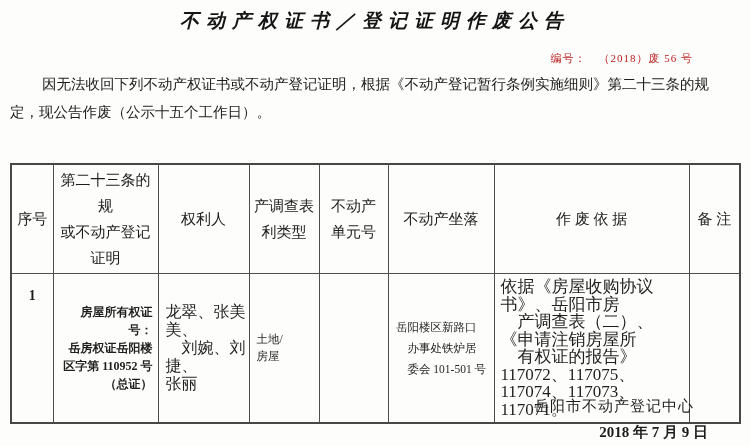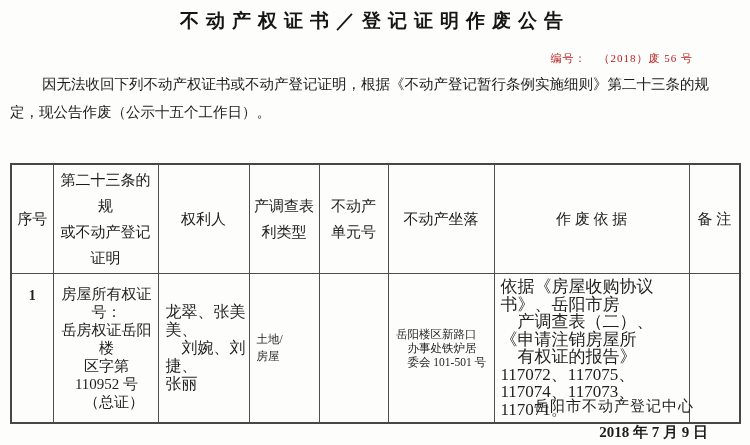--- a/index.html
+++ b/index.html
@@ -5,21 +5,21 @@
   html,body{margin:0;padding:0;}
   body{
     width:750px;height:445px;position:relative;overflow:hidden;
     background:#fdfdfb;
     font-family:"Liberation Serif","DejaVu Serif",serif;
     color:#1f1f1f;
   }
   .title{
     position:absolute;top:8px;left:0;width:750px;
     text-align:center;font-size:19px;font-weight:bold;
-    letter-spacing:7px;color:#151515;
+    letter-spacing:7px;color:#151515;font-style:italic;
   }
   .doc-no{
     position:absolute;top:51px;right:57px;
     font-size:11px;letter-spacing:1px;color:#b91c1c;
   }
   .intro{
     position:absolute;top:70px;left:10px;width:730px;
     font-size:14.5px;line-height:28px;text-indent:32px;
     white-space:pre-line;color:#1c1c1c;
   }
@@ -32,25 +32,25 @@
     border:1px solid #4e4e4e;overflow:hidden;
   }
   table.notice th{
     font-weight:normal;font-size:15px;text-align:center;
     vertical-align:middle;white-space:pre-line;line-height:26px;
     color:#1c1c1c;padding:2px;
   }
   tr.head-row{height:87px;}
   tr.body-row{height:143px;}
   td.c-seq{vertical-align:top;text-align:center;padding-top:14px;font-size:14px;font-weight:bold;}
-  td.c-cert{vertical-align:middle;text-align:center;padding:4px 5px 4px 7px;font-size:15px;line-height:18px;white-space:pre-wrap;}
+  td.c-cert{vertical-align:middle;text-align:right;padding:4px 5px 4px 7px;font-size:12px;line-height:18px;white-space:pre-wrap;font-weight:bold;}
   td.c-holder{vertical-align:middle;text-align:left;padding:4px 3px 4px 7px;font-size:16px;line-height:18px;white-space:pre-wrap;}
   td.c-type{vertical-align:middle;text-align:left;padding:4px 3px 4px 7px;font-size:11.5px;line-height:17px;white-space:pre-wrap;margin-top:26px;}
   td.c-unit, td.c-note{vertical-align:middle;}
-  td.c-loc{vertical-align:middle;text-align:center;font-size:11.5px;line-height:14px;}
+  td.c-loc{vertical-align:middle;text-align:center;font-size:11.5px;line-height:21px;}
   td.c-loc .inner{display:inline-block;text-align:left;white-space:pre-wrap;}
   td.c-basis{vertical-align:middle;text-align:left;padding:4px 3px 4px 6px;font-size:17px;line-height:17.5px;white-space:pre-wrap;}
   .footer-org{
     position:absolute;top:397px;right:56px;
     font-size:15px;letter-spacing:1px;color:#1c1c1c;
   }
   .footer-date{
     position:absolute;top:423px;right:42px;
     font-size:15px;font-weight:bold;color:#1c1c1c;text-align:right;
   }

